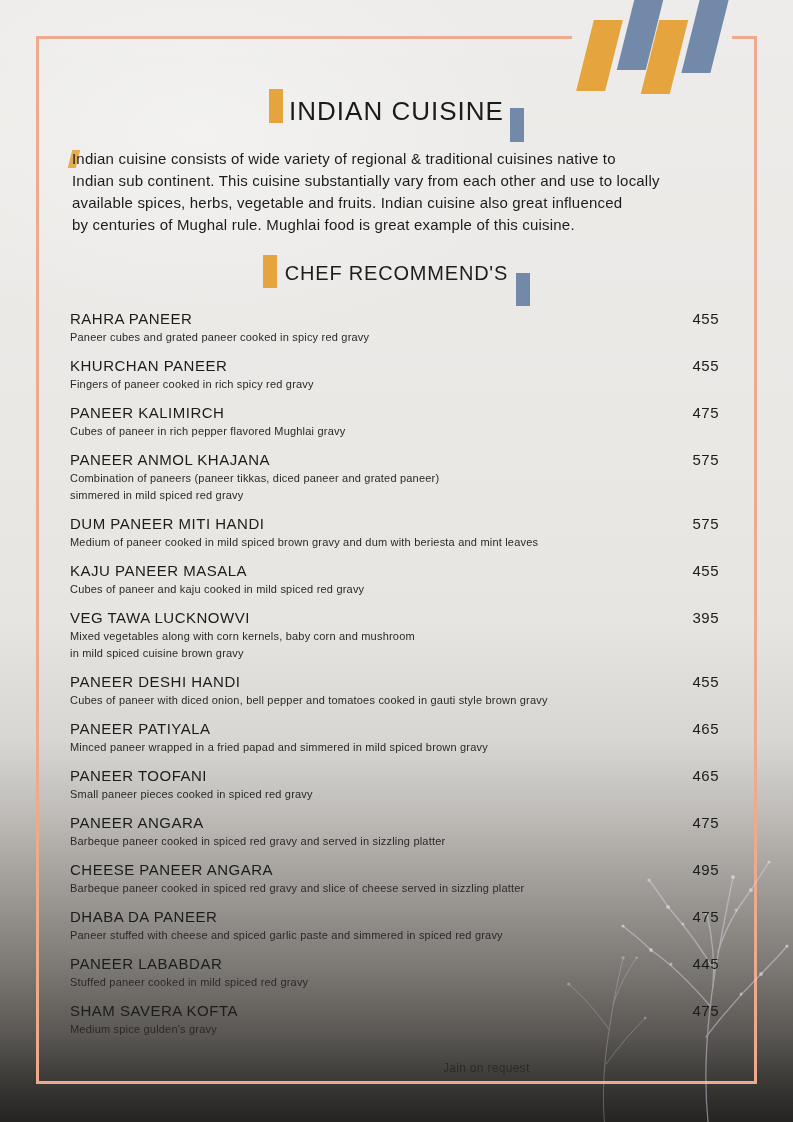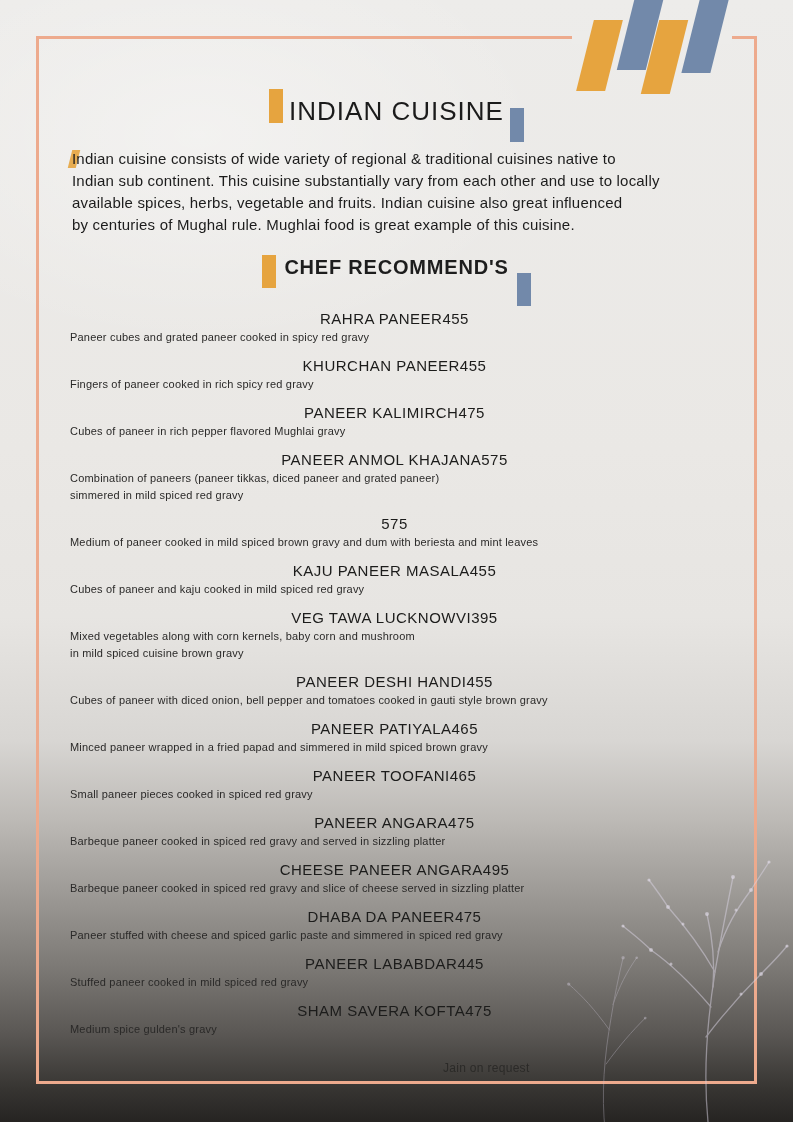--- a/index.html
+++ b/index.html
@@ -59,29 +59,29 @@
 
   
   .section-row {
     position:absolute; left:0; top:255px; width:793px;
     display:flex; justify-content:center; align-items:flex-start; z-index:4;
   }
   .section-accent { width:14px; height:33px; flex:0 0 auto; }
   .section-accent.left  { margin-right:8px; }
   .section-accent.right { margin-left:8px; margin-top:18px; }
   .section-title {
-    font-size:20px; line-height:24px; margin-top:0;
-    color:#1d1d1d; letter-spacing:0.8px; font-weight:700;
+    font-size:20px; line-height:24px; margin-top:6px;
+    color:#1d1d1d; letter-spacing:0.8px; font-weight:400;
   }
 
   
   .menu-list { position:absolute; left:70px; top:309px; width:649px; z-index:4; }
   .menu-item { margin-bottom:10px; }
   .item-head {
-    display:flex; justify-content:center; align-items:baseline;
+    display:flex; justify-content:space-between; align-items:baseline;
     font-size:15px; line-height:20px; color:#1c1c1b; letter-spacing:0.5px;
   }
   .item-name { font-weight:400; }
   .item-price { font-weight:400; }
   .item-desc {
     font-size:11px; line-height:17px; color:#2a2928; letter-spacing:0.2px;
   }
 
   
   .footnote {
@@ -162,20 +162,21 @@
       <span class="item-price">575</span>
     </div>
     <div>
           <div class="item-desc">Combination of paneers (paneer tikkas, diced paneer and grated paneer)</div>
           <div class="item-desc">simmered in mild spiced red gravy</div>
         </div>
   </div>
 
   <div class="menu-item">
     <div class="item-head">
+      <span class="item-name">DUM PANEER MITI HANDI</span>
       <span class="item-price">575</span>
     </div>
     <div>
           <div class="item-desc">Medium of paneer cooked in mild spiced brown gravy and dum with beriesta and mint leaves</div>
         </div>
   </div>
 
   <div class="menu-item">
     <div class="item-head">
       <span class="item-name">KAJU PANEER MASALA</span>

